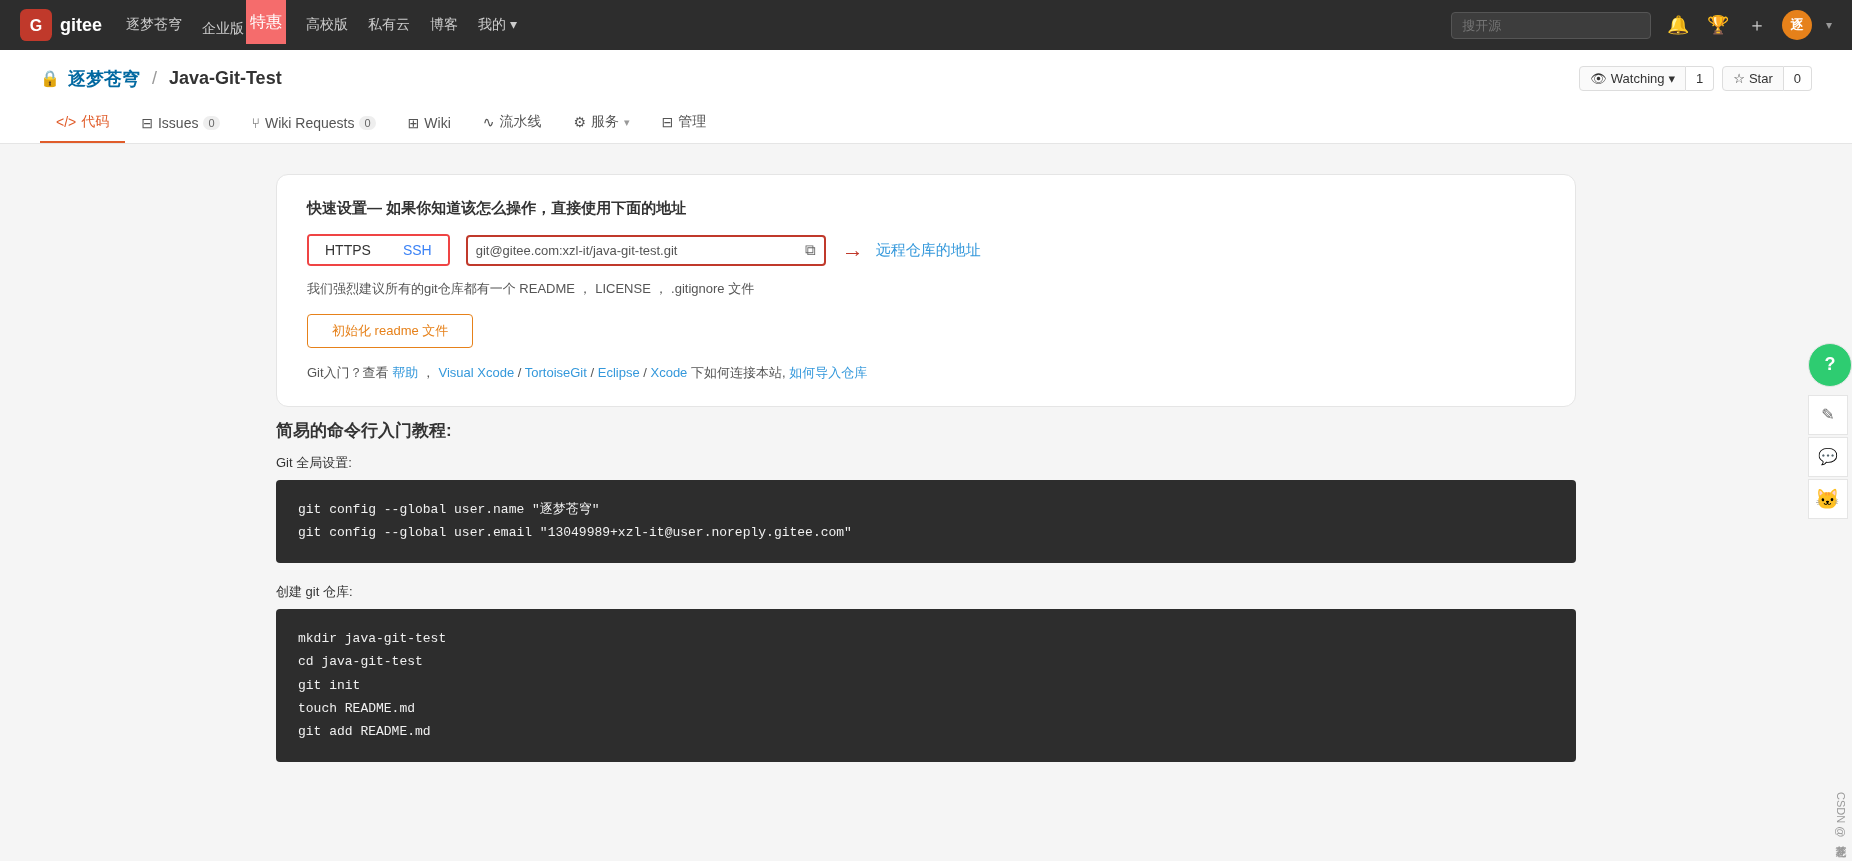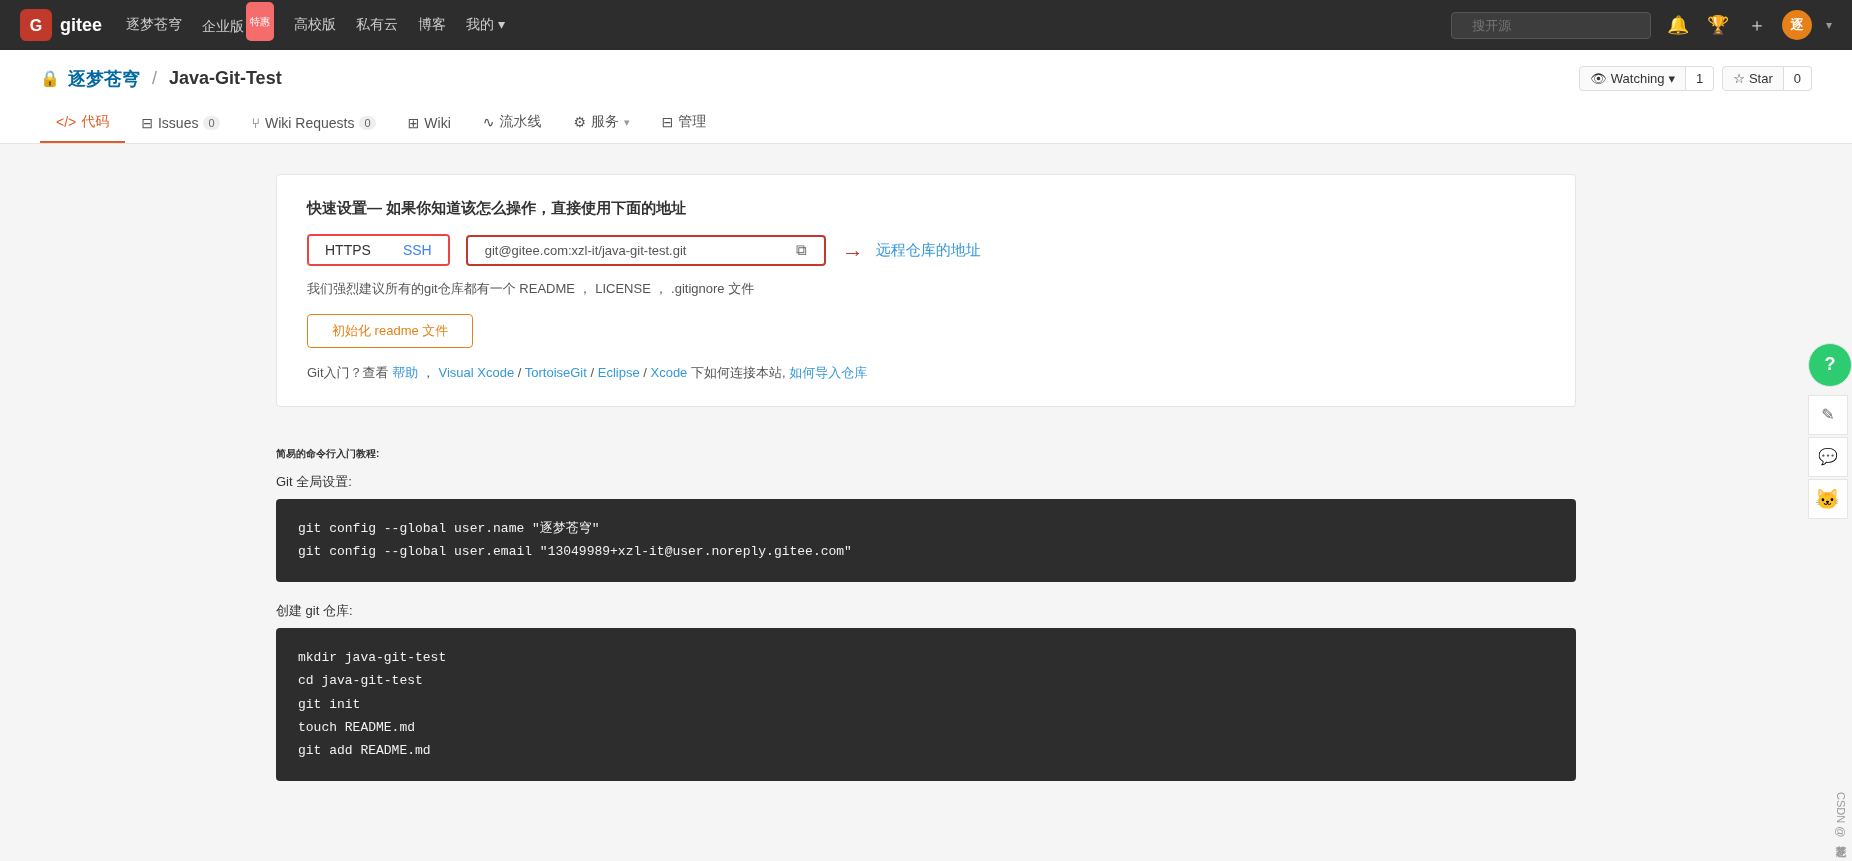--- a/index.html
+++ b/index.html
@@ -38,36 +38,36 @@
     .topnav-link {
       color: #ccc;
       font-size: 14px;
       cursor: pointer;
       text-decoration: none;
       white-space: nowrap;
     }
     .special-badge {
       background: #f56c6c;
       color: white;
-      font-size: 10px;
+      font-size: 16px;
       padding: 14px 4px;
-      border-radius: 5px;
+      border-radius: 0;
       vertical-align: super;
       margin-left: 2px;
     }
     .topnav-right {
       display: flex;
       align-items: center;
       gap: 14px;
     }
     .search-box {
       background: #3d3d3d;
       border: 1px solid #555;
       border-radius: 4px;
-      padding: 5px 20px;
+      padding: 5px 10px;
       color: #999;
       font-size: 13px;
       width: 200px;
       outline: none;
       cursor: text;
     }
     .icon-btn {
       color: #ccc;
       cursor: pointer;
       font-size: 18px;
@@ -195,23 +195,23 @@
 
     
     .main-content {
       max-width: 1380px;
       margin: 0 auto;
       padding: 30px 40px;
     }
     .quick-setup-box {
       background: white;
       border: 1px solid #e5e5e5;
-      border-radius: 4px;
+      border-radius: 12px;
       padding: 24px 30px;
-      margin-bottom: 40px;
+      margin-bottom: 12px;
     }
     .quick-setup-title {
       font-size: 15px;
       font-weight: 600;
       color: #333;
       margin-bottom: 16px;
     }
     .url-row {
       display: flex;
       align-items: center;
@@ -236,21 +236,21 @@
       background: white;
       color: #3b82f6;
       font-weight: 500;
     }
     .url-input-wrap {
       display: flex;
       align-items: center;
       border: 2px solid #c0392b;
       border-radius: 4px;
       background: white;
-      padding: 0 17px;
+      padding: 0 8px;
       gap: 20px;
       min-width: 360px;
     }
     .url-input {
       border: none;
       outline: none;
       font-size: 13px;
       color: #555;
       flex: 1;
       padding: 6px 0;
@@ -297,21 +297,21 @@
     .help-links a {
       color: #3498db;
       text-decoration: none;
     }
 
     
     .tutorial-section {
       margin-top: 10px;
     }
     .tutorial-title {
-      font-size: 10px;
+      font-size: 17px;
       font-weight: 600;
       color: #333;
       margin-bottom: 12px;
     }
     .sub-title {
       font-size: 13px;
       color: #333;
       margin-bottom: 8px;
     }
     .code-block {

